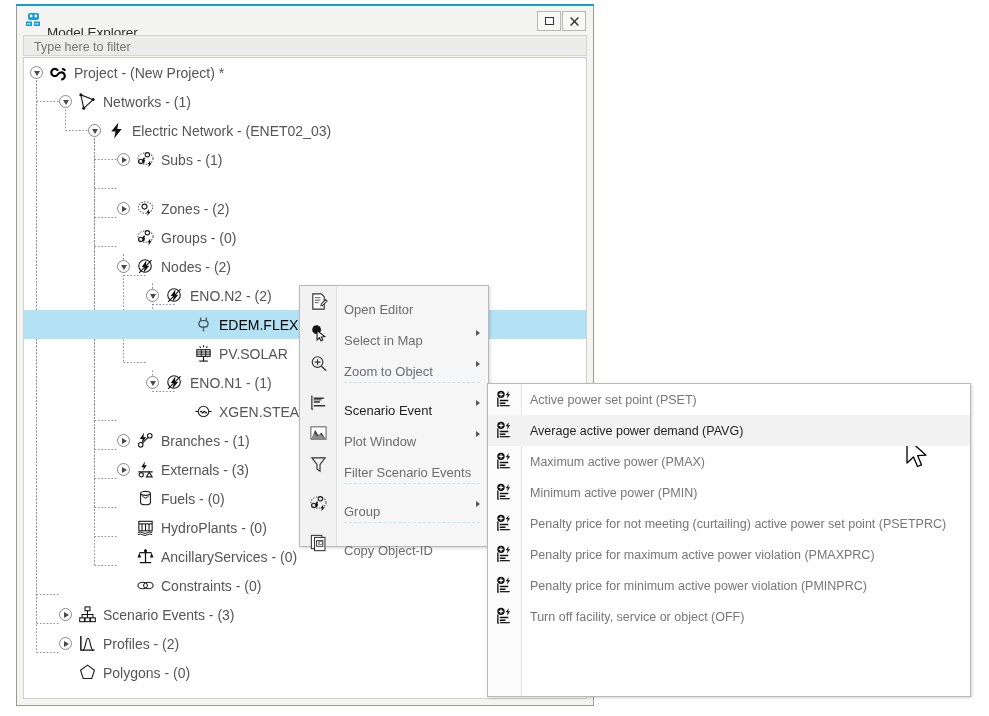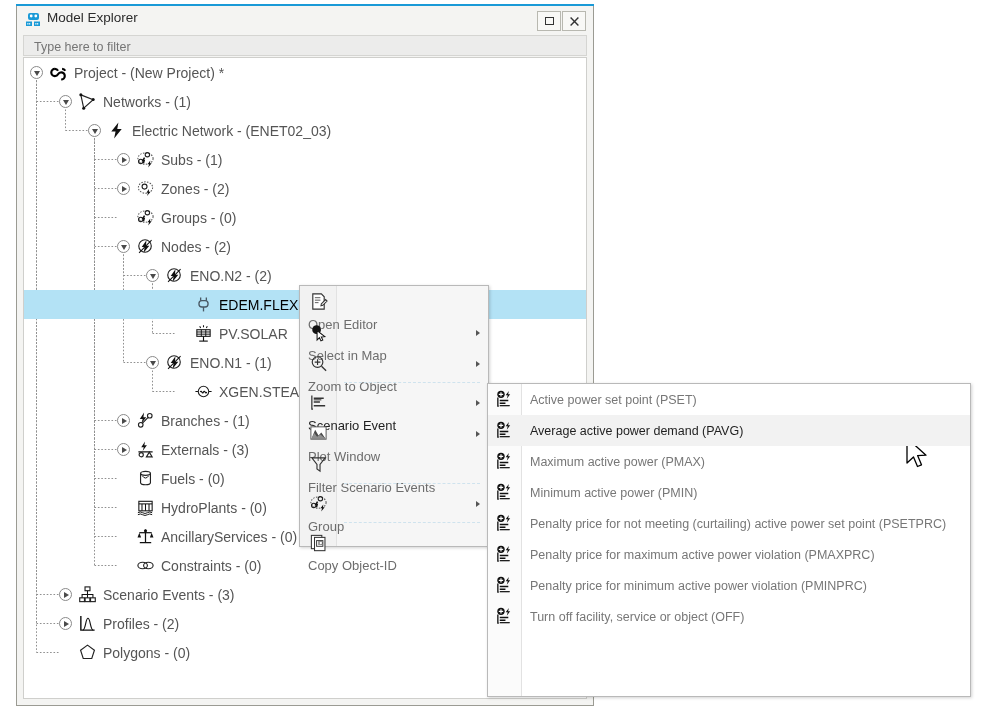--- a/index.html
+++ b/index.html
@@ -25,21 +25,21 @@
     background:#1a9ad7;
   }
   #titlebar{
     position:absolute;left:0;top:2px;right:0;height:26px;
     background:#f4f4f2;
   }
   #title-icon{
     position:absolute;left:8px;top:5px;width:17px;height:15px;
   }
   #title-text{
-    position:absolute;left:30px;top:1px;
+    position:absolute;left:30px;top:16px;
     font-size:13.5px;color:#2c2c2c;line-height:20px;
     white-space:nowrap;
   }
   .winbtn{
     position:absolute;top:4px;width:24px;height:20px;
     border:1px solid #b8b8b0;background:#f8f8f6;
     box-sizing:border-box;
     display:flex;align-items:center;justify-content:center;
     color:#333;font-size:11px;line-height:1;
   }
@@ -106,23 +106,22 @@
     position:absolute;left:299px;top:285px;width:190px;height:262px;
     background:#f6f6f6;border:1px solid #b9b9b9;
     box-sizing:border-box;
     box-shadow:1px 1px 3px rgba(0,0,0,0.18);
   }
   #ctxmenu .gutter{
     position:absolute;left:0;top:0;bottom:0;width:36px;
     background:#f2f2f2;border-right:1px solid #e2e2e2;
   }
   .cmi{
-    position:relative;height:31px;display:flex;align-items:flex-start;
+    position:relative;height:31px;display:flex;align-items:flex-end;
     z-index:2;
-    flex-direction:column;
   }
   .cmi .ci{
     width:36px;height:31px;flex:0 0 auto;
     display:flex;align-items:center;justify-content:center;
   }
   .cmi .cl{
     font-size:13px;color:#6d6d6d;padding-left:8px;
     font-family:"Liberation Sans", sans-serif;
   }
   .cmi.active .cl{color:#1f1f1f;}
@@ -289,21 +288,21 @@
             <svg width="19" height="19" viewBox="0 0 20 20">
               <ellipse cx="10" cy="9" rx="8" ry="6" fill="none" stroke="#555" stroke-width="1.1" stroke-dasharray="1.6 1.4"></ellipse>
               <circle cx="5" cy="12" r="2.3" fill="none" stroke="#222" stroke-width="1.2"></circle>
               <circle cx="12" cy="5" r="2.3" fill="none" stroke="#222" stroke-width="1.2"></circle>
               <path d="M9 8 L7.2 11 L8.6 11 L7.8 14" fill="none" stroke="#111" stroke-width="1.6"></path>
               <path d="M15 11 L12.2 15 L13.8 15 L12.8 18.5 L16.5 14 L14.8 14 Z" fill="#111"></path>
             </svg>
           </span>
           <span class="t-lbl">Subs - (1)</span>
         </div>
-        <div class="trow" style="padding-left: 93px;">
+        <div class="trow" style="padding-left: 93px; margin-top: 20px;">
           <span class="t-exp collapsed">
             <span class="tri"></span>
           </span>
           <span class="t-ico">
             <svg width="19" height="19" viewBox="0 0 20 20">
               <ellipse cx="10" cy="9" rx="7.5" ry="6" fill="none" stroke="#555" stroke-width="1.1" stroke-dasharray="1.6 1.4"></ellipse>
               <circle cx="9" cy="8" r="2.6" fill="none" stroke="#222" stroke-width="1.2"></circle>
               <path d="M13.5 10.5 L11 14.5 L12.6 14.5 L11.6 18 L15.3 13.5 L13.6 13.5 Z" fill="#111"></path>
             </svg>
           </span>

